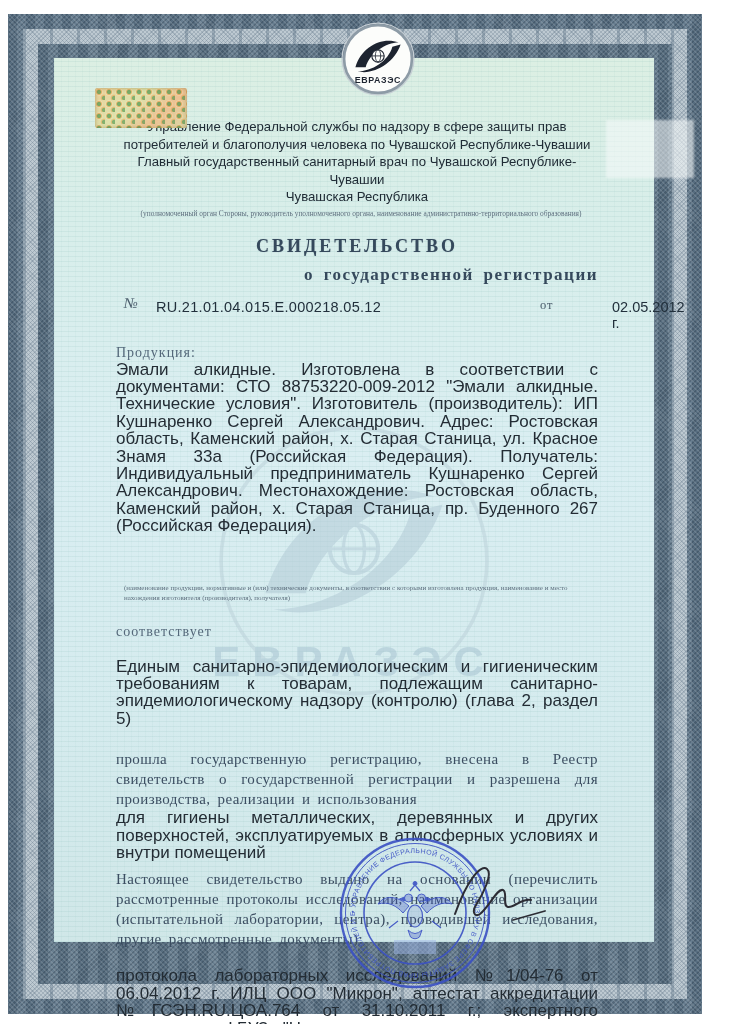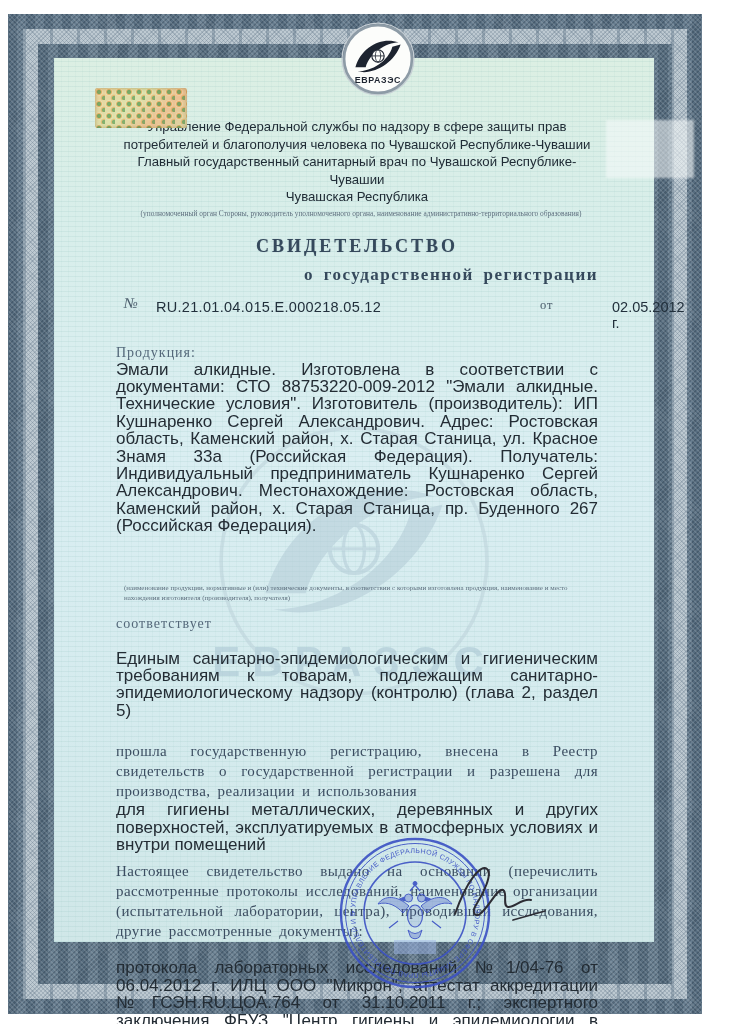--- a/index.html
+++ b/index.html
@@ -140,21 +140,21 @@
         <span class="no-label">№</span>
         <span class="no-value">RU.21.01.04.015.Е.000218.05.12</span>
         <span class="date-label">от</span>
         <span class="date-value">02.05.2012 г.</span>
       </div>
 
       <div class="sec-label serif">Продукция:</div>
       <div class="p-sans">Эмали алкидные. Изготовлена в соответствии с документами: СТО 88753220-009-2012 "Эмали алкидные. Технические условия". Изготовитель (производитель): ИП Кушнаренко Сергей Александрович. Адрес: Ростовская область, Каменский район, х. Старая Станица, ул. Красное Знамя 33а (Российская Федерация).  Получатель: Индивидуальный предприниматель Кушнаренко Сергей Александрович. Местонахождение: Ростовская область, Каменский район, х. Старая Станица, пр. Буденного 267 (Российская Федерация).</div>
       <div class="caption gap-caption" style="font-size:7px;line-height:10px;">(наименование продукции, нормативные и (или) технические документы, в соответствии с которыми изготовлена продукция, наименование и место нахождения изготовителя (производителя), получателя)</div>
 
-      <div class="sec-label serif" style="margin-top:12px;">соответствует</div>
+      <div class="sec-label serif" style="margin-top:20px;">соответствует</div>
       <div class="p-sans mt2">Единым санитарно-эпидемиологическим и гигиеническим требованиям к товарам, подлежащим санитарно-эпидемиологическому надзору (контролю) (глава 2, раздел 5)</div>
 
       <div class="p-serif mt5">прошла государственную регистрацию, внесена в Реестр свидетельств о государственной регистрации и разрешена для производства, реализации и использования</div>
       <div class="p-sans">для гигиены металлических, деревянных и других поверхностей, эксплуатируемых в атмосферных условиях и внутри помещений</div>
 
       <div class="p-serif mt8">Настоящее свидетельство выдано на основании (перечислить рассмотренные протоколы исследований, наименование организации (испытательной лаборатории, центра), проводившей исследования, другие рассмотренные документы):</div>
       <div class="p-sans mt2">протокола лабораторных исследований №1/04-76 от 06.04.2012 г. ИЛЦ ООО "Микрон", аттестат аккредитации №ГСЭН.RU.ЦОА.764 от 31.10.2011 г.; экспертного заключения ФБУЗ "Центр гигиены и эпидемиологии в Костромской области" № 219-и от 16.04.2012г.</div>
 
       <div class="p-serif mt12">Срок действия свидетельства о государственной регистрации устанавливается на весь период изготовления продукции или поставок подконтрольных товаров на территорию таможенного союза</div>
 

